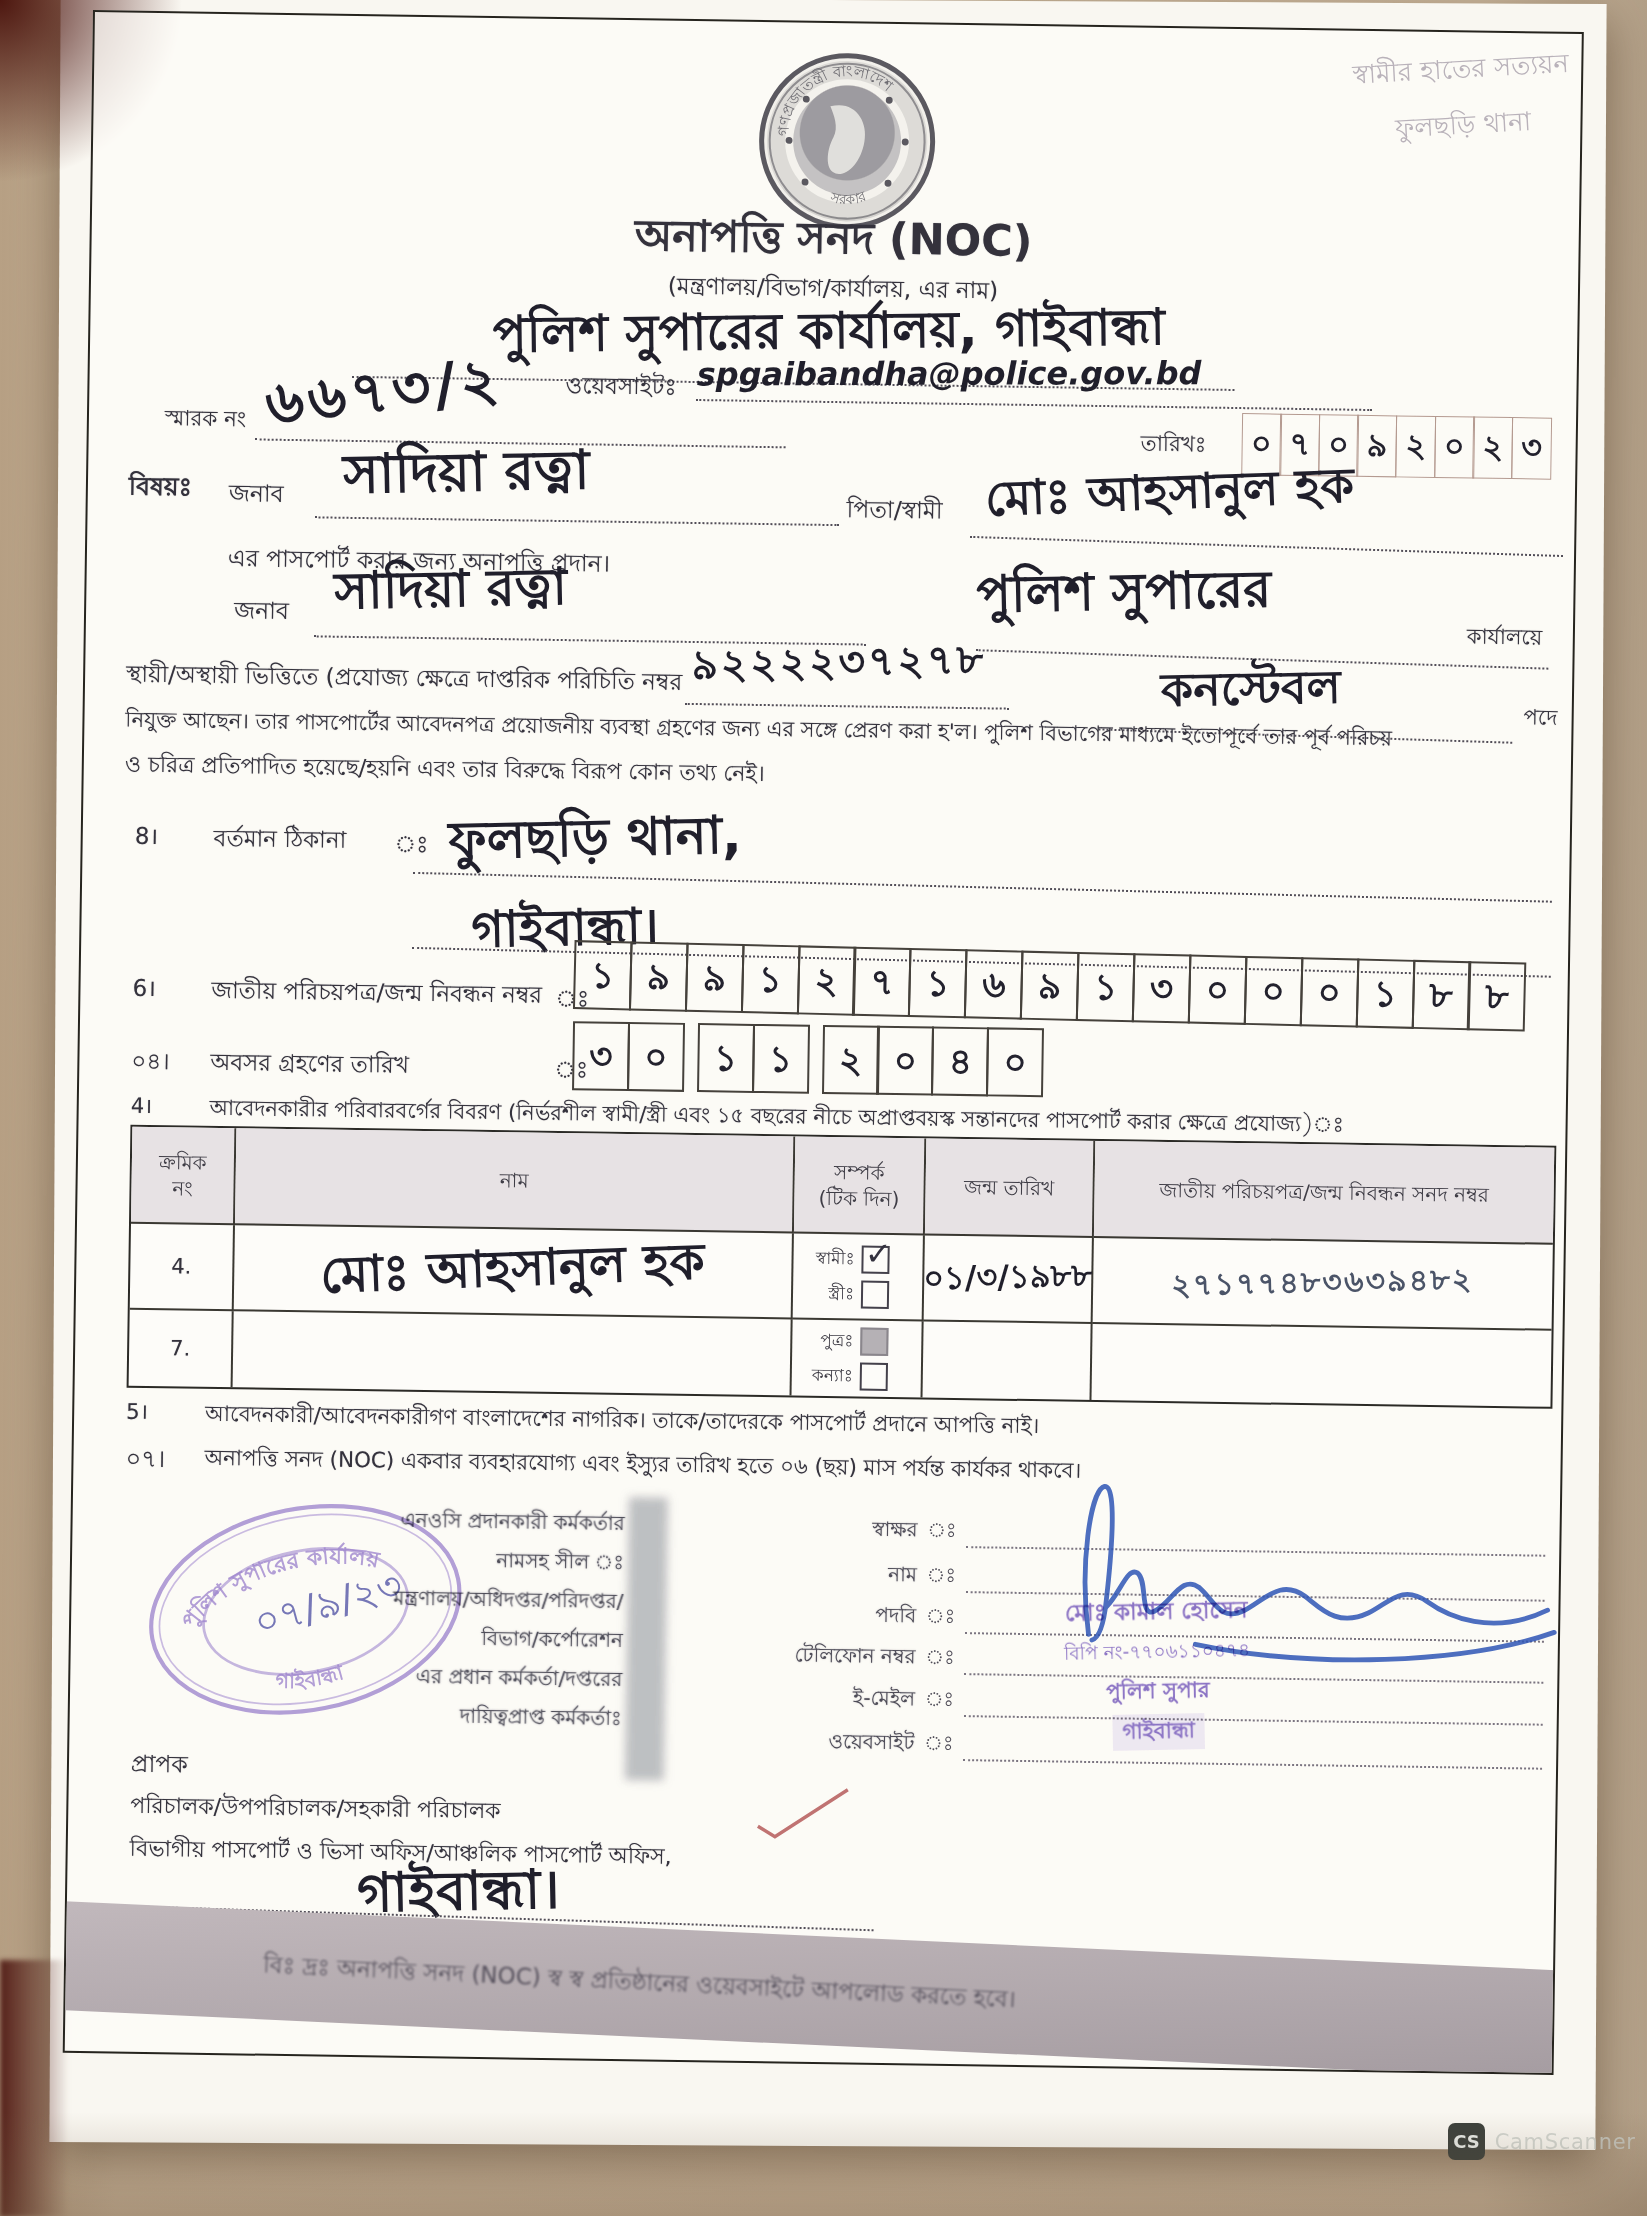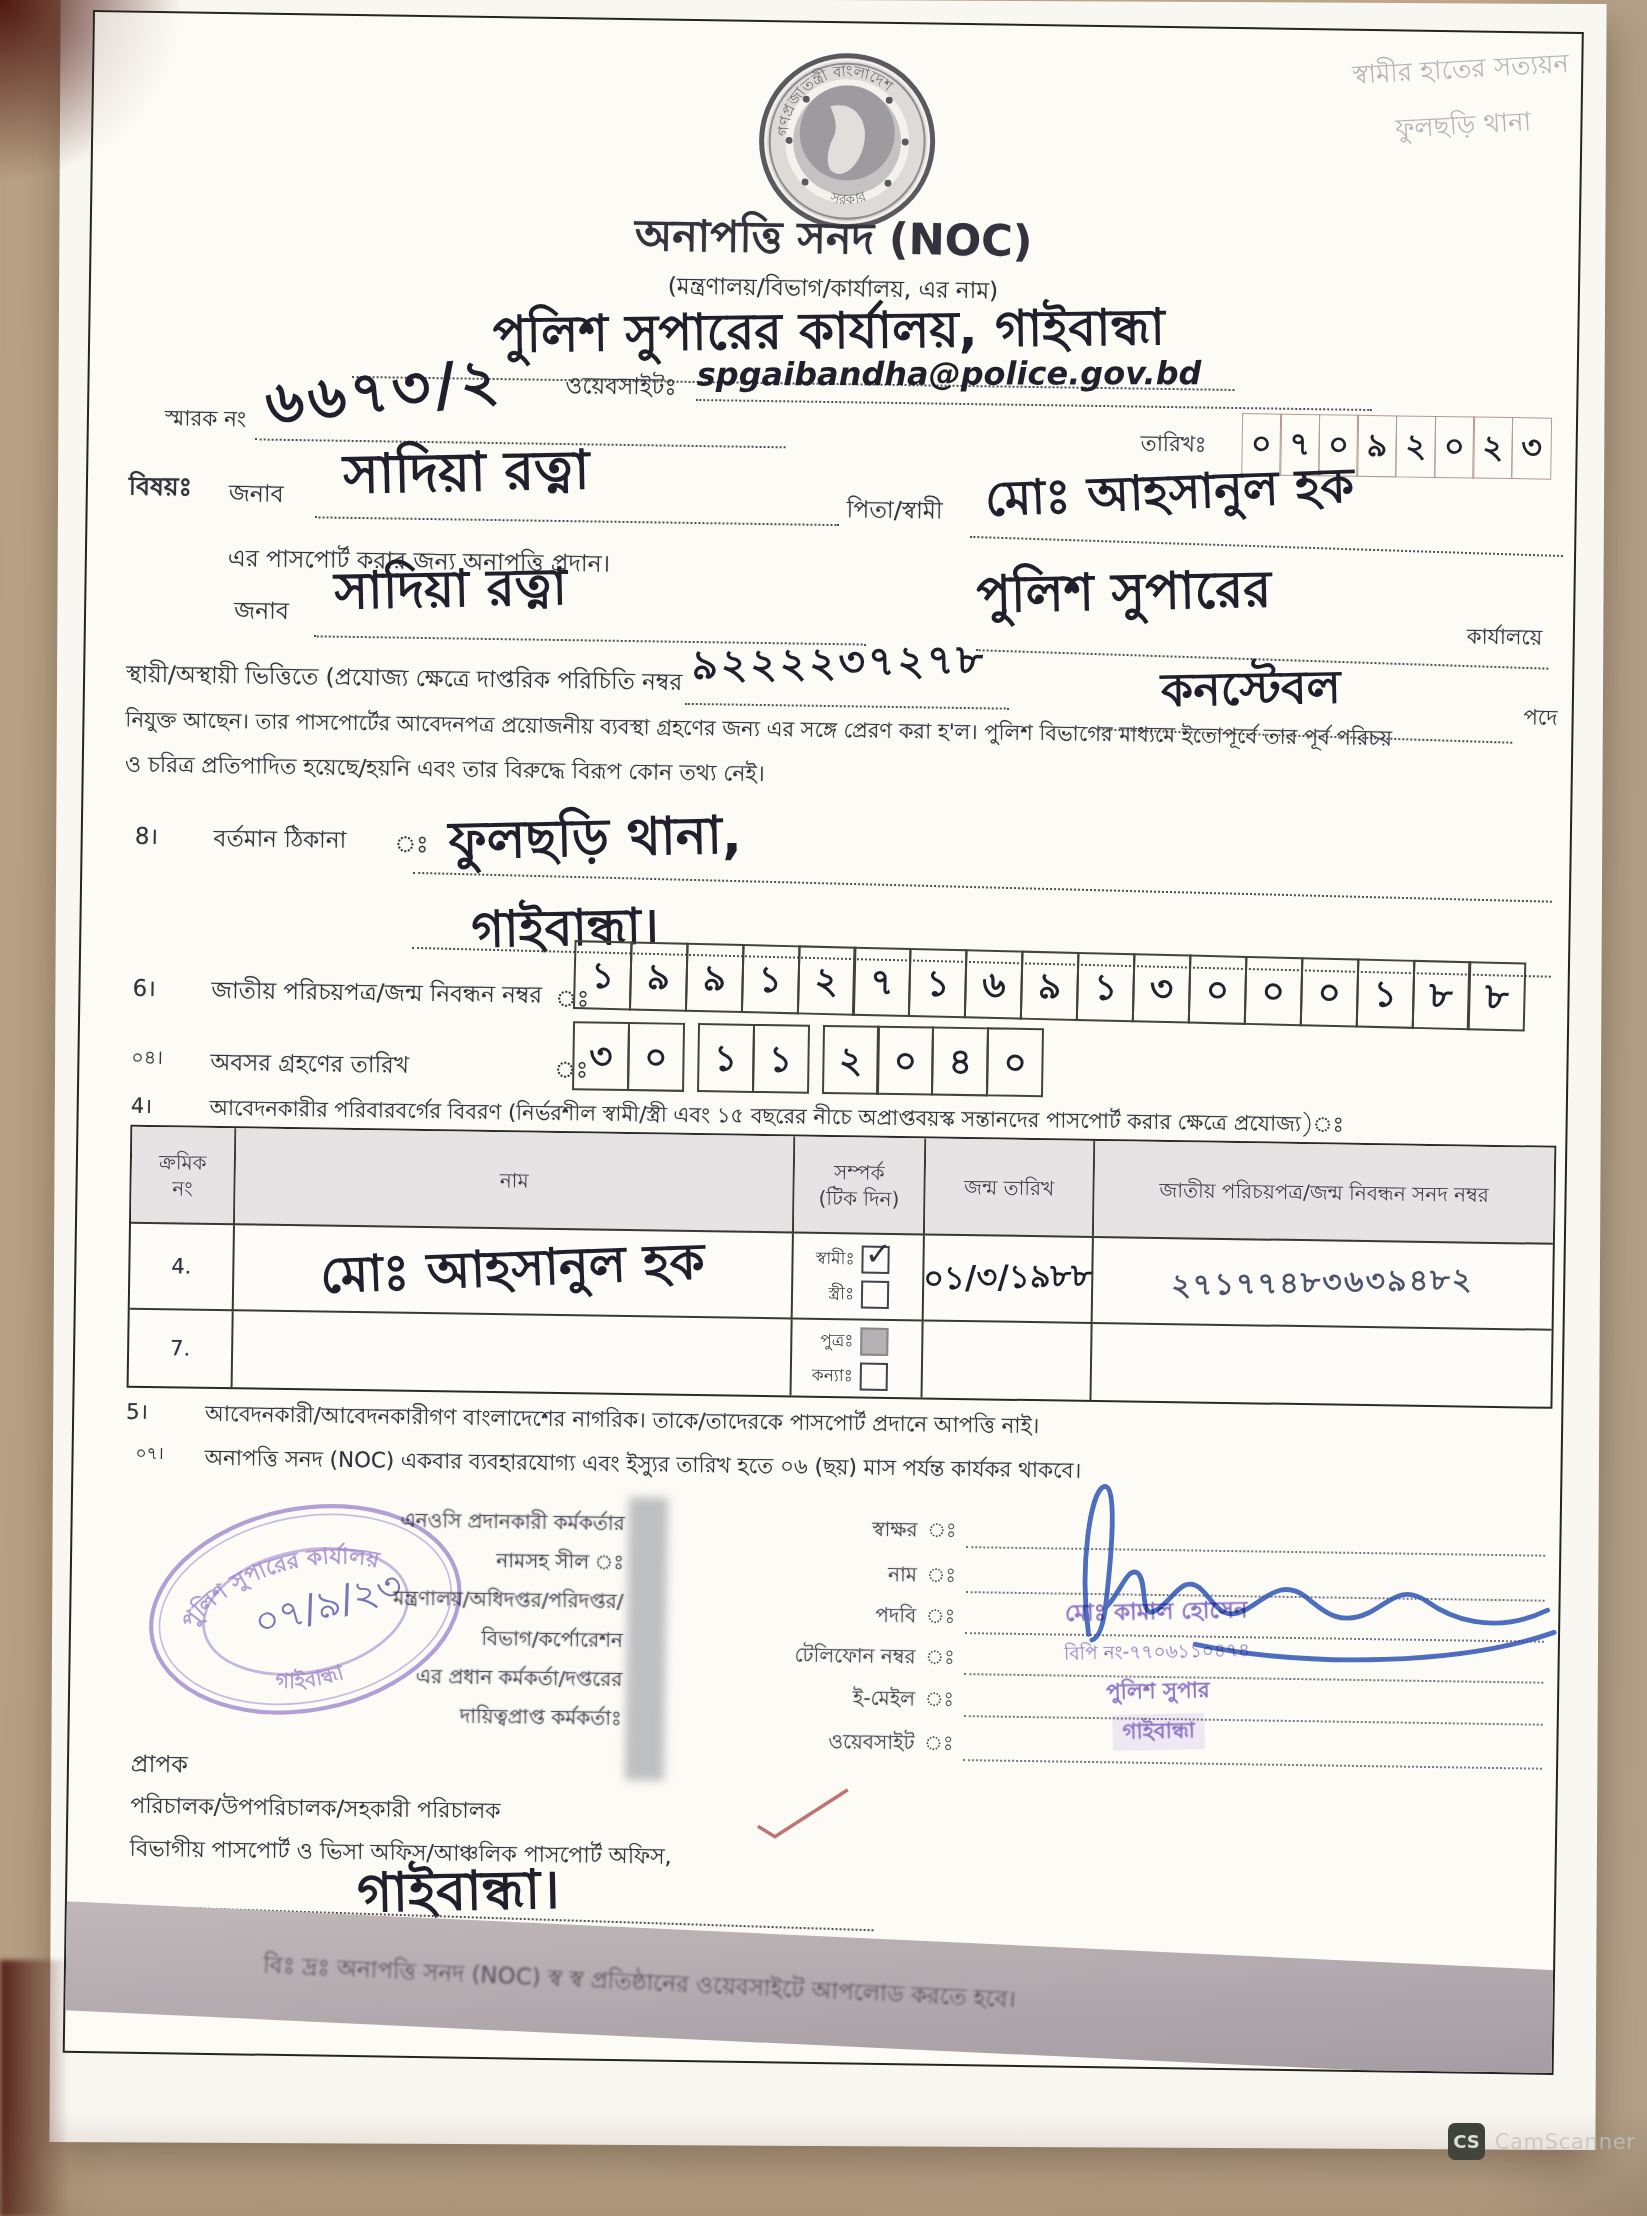--- a/index.html
+++ b/index.html
@@ -153,21 +153,21 @@
   <div class="abs hand" style="left:390px;top:871px;font-size:50px;transform:rotate(-2deg);">গাইবান্ধা।</div>
   <div class="abs dots" style="left:331px;top:936px;width:1139px;transform:rotate(.6deg);"></div>
 
   <div class="abs printed" style="left:52px;top:958px;font-size:23px;">6।</div>
   <div class="abs printed" style="left:131px;top:958px;font-size:23px;">জাতীয় পরিচয়পত্র/জন্ম নিবন্ধন নম্বর</div>
   <div class="abs printed" style="left:475px;top:961px;font-size:23px;">ঃ</div>
   <div class="abs" style="left:495px;top:925px;white-space:nowrap;transform:rotate(.5deg);">
     <span class="dbox dbox-nid">১</span><span class="dbox dbox-nid">৯</span><span class="dbox dbox-nid">৯</span><span class="dbox dbox-nid">১</span><span class="dbox dbox-nid">২</span><span class="dbox dbox-nid">৭</span><span class="dbox dbox-nid">১</span><span class="dbox dbox-nid">৬</span><span class="dbox dbox-nid">৯</span><span class="dbox dbox-nid">১</span><span class="dbox dbox-nid">৩</span><span class="dbox dbox-nid">০</span><span class="dbox dbox-nid">০</span><span class="dbox dbox-nid">০</span><span class="dbox dbox-nid">১</span><span class="dbox dbox-nid">৮</span><span class="dbox dbox-nid">৮</span>
   </div>
 
-  <div class="abs printed" style="left:52px;top:1030px;font-size:19px;">০৪।</div>
+  <div class="abs printed" style="left:52px;top:1030px;font-size:23px;">০৪।</div>
   <div class="abs printed" style="left:131px;top:1030px;font-size:23px;">অবসর গ্রহণের তারিখ</div>
   <div class="abs printed" style="left:475px;top:1032px;font-size:23px;">ঃ</div>
   <div class="abs" style="left:495px;top:1002px;white-space:nowrap;">
     <span class="dbox dbox-ret">৩</span><span class="dbox dbox-ret">০</span><span style="display:inline-block;width:15px;"></span><span class="dbox dbox-ret">১</span><span class="dbox dbox-ret">১</span><span style="display:inline-block;width:15px;"></span><span class="dbox dbox-ret">২</span><span class="dbox dbox-ret">০</span><span class="dbox dbox-ret">৪</span><span class="dbox dbox-ret">০</span>
   </div>
 
   <div class="abs printed" style="left:52px;top:1078px;font-size:21px;">4।</div>
   <div class="abs printed" style="left:131px;top:1078px;width:1373px;font-size:21px;white-space:nowrap;">আবেদনকারীর পরিবারবর্গের বিবরণ (নির্ভরশীল স্বামী/স্ত্রী এবং ১৫ বছরের নীচে অপ্রাপ্তবয়স্ক সন্তানদের পাসপোর্ট করার ক্ষেত্রে প্রযোজ্য)ঃ</div>
 
   <div class="abs ftable" style="left:52px;top:1112px;">
@@ -227,21 +227,21 @@
         <span class="rellab">কন্যাঃ</span>
         <span class="cbox"></span>
       </div>
     </div>
     <div></div>
     <div></div>
   </div>
 
   <div class="abs printed" style="left:52px;top:1383px;font-size:21.4px;">5।</div>
   <div class="abs printed" style="left:131px;top:1383px;font-size:21.4px;white-space:nowrap;">আবেদনকারী/আবেদনকারীগণ বাংলাদেশের নাগরিক। তাকে/তাদেরকে পাসপোর্ট প্রদানে আপত্তি নাই।</div>
-  <div class="abs printed" style="left:62px;top:1427px;font-size:17px;">০৭।</div>
+  <div class="abs printed" style="left:52px;top:1427px;font-size:24px;">০৭।</div>
   <div class="abs printed" style="left:131px;top:1427px;font-size:21.4px;white-space:nowrap;">অনাপত্তি সনদ (NOC) একবার ব্যবহারযোগ্য এবং ইস্যুর তারিখ হতে ০৬ (ছয়) মাস পর্যন্ত কার্যকর থাকবে।</div>
 
   <div class="abs leftlabels" style="left:76px;top:1484px;width:476px;">
     <div>এনওসি প্রদানকারী কর্মকর্তার</div>
     <div>নামসহ সীল ঃ</div>
     <div>মন্ত্রণালয়/অধিদপ্তর/পরিদপ্তর/</div>
     <div>বিভাগ/কর্পোরেশন</div>
     <div>এর প্রধান কর্মকর্তা/দপ্তরের</div>
     <div>দায়িত্বপ্রাপ্ত কর্মকর্তাঃ</div>
   </div>

